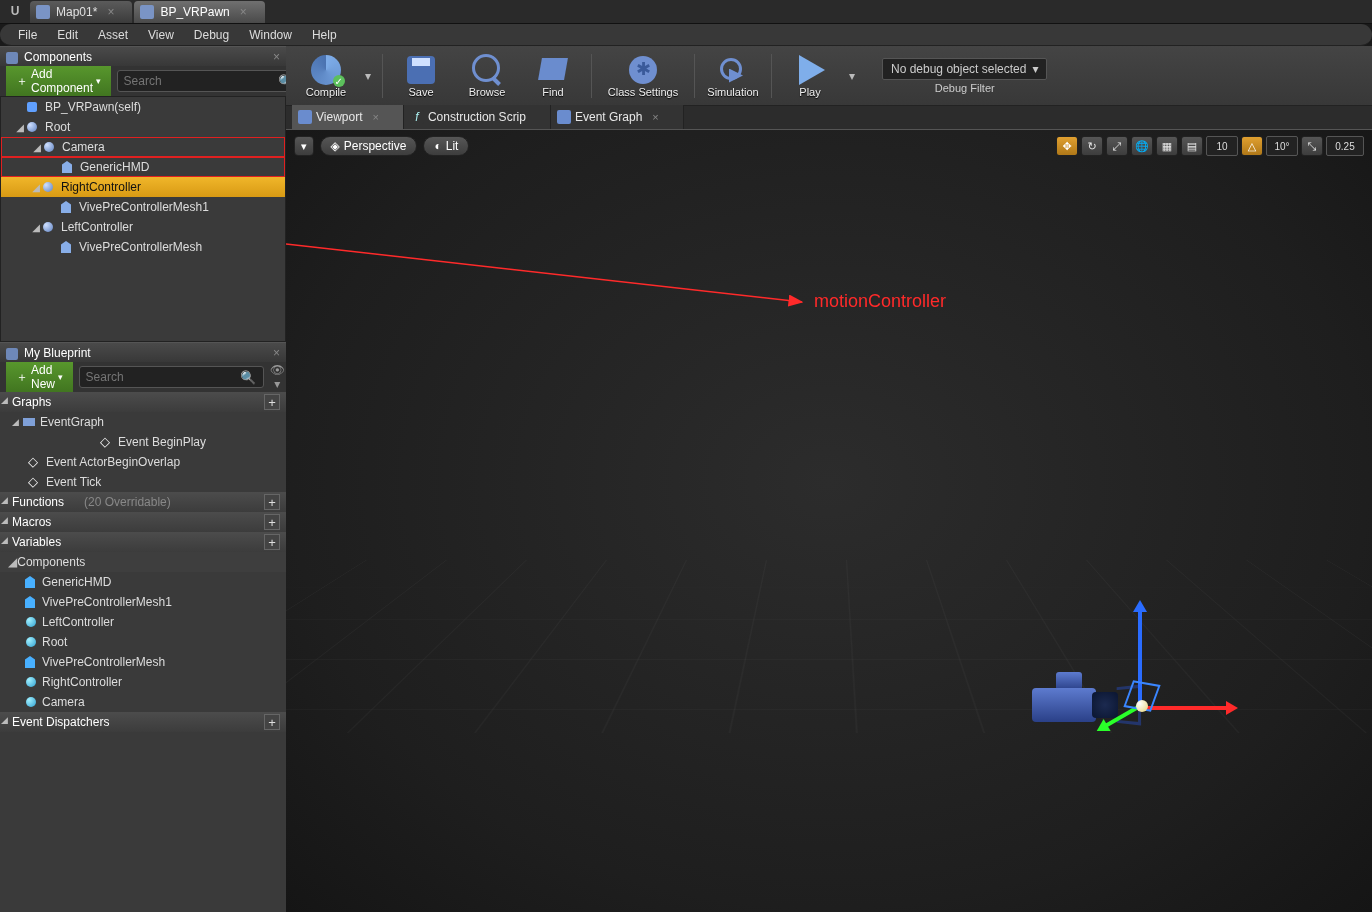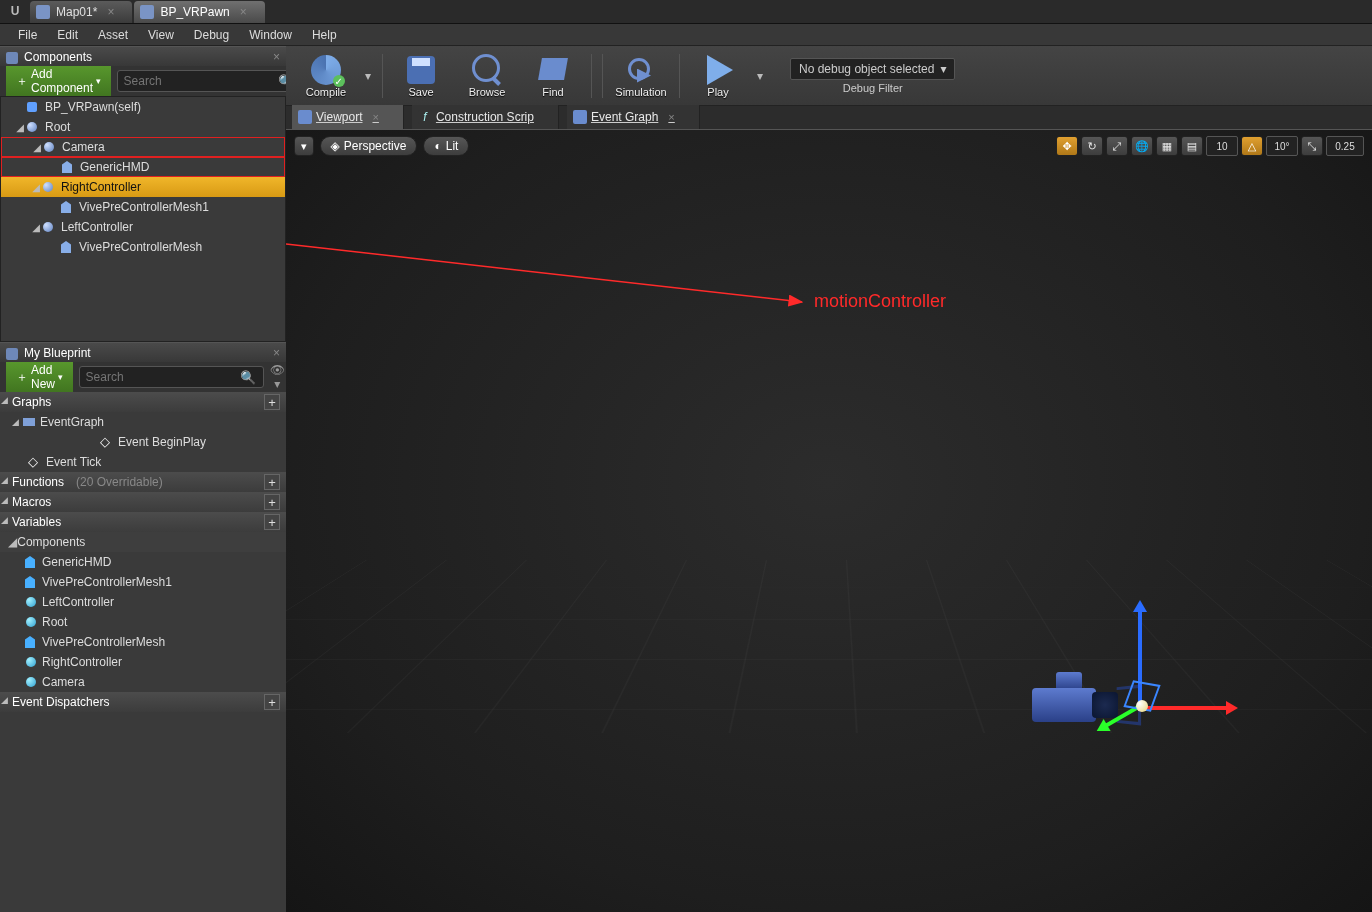--- a/index.html
+++ b/index.html
@@ -7,21 +7,21 @@
 
 
 .titlebar { height: 24px; background: #2a2a2a; display: flex; align-items: flex-end; border-bottom: 1px solid #111; }
 .ue-logo { width: 30px; height: 24px; display: flex; align-items: center; justify-content: center; font-weight: bold; color: #bbb; }
 .title-tab { height: 22px; padding: 0 18px 0 26px; display: flex; align-items: center; background: linear-gradient(#5b5b5b,#3b3b3b); border-top-left-radius: 4px; border-top-right-radius: 4px; margin-right: 2px; color: #e0e0e0; position: relative; cursor: default; }
 .title-tab.active { background: linear-gradient(#707070,#4a4a4a); color: #fff; }
 .title-tab .close { margin-left: 10px; color: #888; font-size: 12px; }
 .tab-ic { position: absolute; left: 6px; top: 4px; width: 14px; height: 14px; background: #7a94c5; border-radius: 2px; }
 
 
-.menubar { height: 22px; background: #383838; display: flex; align-items: center; padding-left: 8px; border-bottom: 1px solid #222; }
+.menubar { height: 22px; background: #383838; display: flex; align-items: center; padding-left: 8px; border-bottom: 1px solid #222; border-radius: 11px; }
 .menubar span { padding: 0 10px; color: #ddd; cursor: default; }
 
 
 .main { display: flex; height: calc(912px - 46px); }
 .leftcol { width: 286px; display: flex; flex-direction: column; background: #3a3a3a; }
 .rightcol { flex: 1; display: flex; flex-direction: column; background: #2c2c2c; position: relative; }
 
 
 .panel-tab { height: 20px; display: flex; align-items: center; padding-left: 6px; background: linear-gradient(#4a4a4a,#383838); border-top: 1px solid #555; color: #fff; position: relative; }
 .panel-tab .pt-label { padding-left: 18px; position: relative; }
@@ -46,21 +46,21 @@
 .redbox { border: 1px solid #e02020; }
 .ind-1 { padding-left: 14px; } .ind-2 { padding-left: 30px; } .ind-3 { padding-left: 48px; }
 
 .components-panel { display: flex; flex-direction: column; height: 296px; }
 .components-tree-wrap { flex: 1; overflow: hidden; border: 1px solid #222; background: #3a3a3a; }
 
 
 .mybp { flex: 1; display: flex; flex-direction: column; }
 .section-hdr { background: linear-gradient(#4c4c4c,#3c3c3c); height: 20px; display: flex; align-items: center; padding-left: 12px; position: relative; color: #fff; font-weight: 500; }
 .section-hdr::before { content: "◢"; position: absolute; left: 1px; top: 3px; font-size: 9px; color: #bbb; transform: rotate(0deg); }
-.section-hdr .hint { color: #888; font-weight: normal; margin-left: 12px; }
+.section-hdr .hint { color: #888; font-weight: normal; margin-left: 20px; }
 .section-hdr .plus { position: absolute; right: 6px; top: 2px; width: 16px; height: 16px; background: #444; border: 1px solid #666; display: flex; align-items: center; justify-content: center; font-size: 13px; color: #ddd; cursor: pointer; }
 .bp-row { height: 20px; display: flex; align-items: center; padding-left: 18px; color: #ddd; }
 .bp-row .ic2 { width: 14px; height: 14px; display: inline-block; margin-right: 4px; position: relative; }
 .ic-graph::before { content:""; position:absolute; left:1px; top:3px; width:12px; height:8px; background:#7fa0d8; }
 .ic-evt::before { content:"◇"; color:#fff; position:absolute; left:0; top:-1px; font-size:13px; }
 .ic-func::before { content:""; position:absolute; left:1px; top:1px; width:10px; height:12px; background:#a8bde0; border-radius:1px; }
 .ic-var-mesh::before { content:""; position:absolute; left:1px; top:1px; width:10px; height:12px; background:#48b0ff; clip-path: polygon(50% 0,100% 30%,100% 100%,0 100%,0 30%);}
 .ic-var-sc::before { content:""; position:absolute; left:2px; top:2px; width:10px; height:10px; background: radial-gradient(circle at 30% 30%, #a0f0ff, #30a0d0); border-radius:50%;}
 
 
@@ -85,21 +85,21 @@
 .g-browse::after { content: ""; position: absolute; right: -4px; bottom: -4px; width: 10px; height: 4px; background: #6f8fd0; transform: rotate(45deg); }
 .g-find { width: 26px; height: 22px; background: #6a8cce; position: absolute; left: 4px; top: 4px; transform: skewX(-10deg); }
 .g-settings { width: 28px; height: 28px; background: #6f8fd0; border-radius: 50%; position: absolute; left: 3px; top: 2px; }
 .g-settings::after { content: "✱"; color: #3a5a9a; position: absolute; left: 7px; top: 2px; font-size: 18px; }
 .g-defaults { width: 24px; height: 28px; background: #6f8fd0; position: absolute; left: 5px; top: 2px; border-radius: 2px; }
 .g-sim { width: 22px; height: 22px; border: 3px solid #6f8fd0; border-radius: 50%; position: absolute; left: 4px; top: 4px; }
 .g-sim::after { content: ""; position: absolute; right: -4px; bottom: -6px; width: 14px; height: 14px; background: #6f8fd0; clip-path: polygon(0 0,100% 50%,0 100%); }
 .g-play { width: 0; height: 0; border-left: 26px solid #7faeea; border-top: 15px solid transparent; border-bottom: 15px solid transparent; position: absolute; left: 6px; top: 1px; }
 
 
-.editor-tabs { height: 24px; background: #2c2c2c; display: flex; align-items: flex-end; padding-left: 6px; gap: 8px; border-bottom: 1px solid #555; text-decoration: underline; }
+.editor-tabs { height: 24px; background: #2c2c2c; display: flex; align-items: flex-end; padding-left: 6px; gap: 0; border-bottom: 1px solid #555; }
 .etab { height: 24px; padding: 0 24px 0 24px; display: flex; align-items: center; background: #333; border-right: 1px solid #222; position: relative; color: #e8e8e8; cursor: default; }
 .etab.active { background: #555; }
 .etab .eic { position: absolute; left: 6px; top: 5px; width: 14px; height: 14px; background: #6a8cce; border-radius: 2px; }
 .etab .close { margin-left: 10px; color: #888; font-size: 11px; }
 
 
 .viewport { flex: 1; position: relative; background: radial-gradient(ellipse at 50% 45%, #2c2c2c 0%, #1e1e1e 70%, #151515 100%); overflow: hidden; }
 .vp-toolbar { position: absolute; top: 6px; left: 8px; display: flex; gap: 6px; align-items: center; }
 .vp-btn { background: linear-gradient(#565656,#3d3d3d); border: 1px solid #222; border-radius: 10px; height: 20px; padding: 0 10px; display: flex; align-items: center; color: #fff; font-size: 11px; gap: 4px; cursor: pointer; }
 .vp-btn.small { padding: 0 6px; border-radius: 4px; }
@@ -251,20 +251,24 @@
             <span style="color:#bbb;font-size:9px;width:10px;display:inline-block">◢</span>
             <span class="ic2 ic-graph"></span>
             <span>EventGraph</span>
           </div>
           <div class="bp-row" style="padding-left: 20px; justify-content: center;">
             <span class="ic2 ic-evt"></span>
             <span>Event BeginPlay</span>
           </div>
           <div class="bp-row" style="padding-left: 28px;">
             <span class="ic2 ic-evt"></span>
+            <span>Event ActorBeginOverlap</span>
+          </div>
+          <div class="bp-row" style="padding-left: 28px;">
+            <span class="ic2 ic-evt"></span>
             <span>Event Tick</span>
           </div>
         </div>
 
       <div class="section-hdr">
         <span>Functions</span>
         <span class="hint">(20 Overridable)</span>
         <span class="plus">+</span>
       </div>
 
@@ -342,20 +346,26 @@
           </div>
         <div class="tlabel">Browse</div>
       </div>
       <div class="tbtn">
         <div class="ticon">
             <div class="g-find"></div>
           </div>
         <div class="tlabel">Find</div>
       </div>
       <div class="tbar-sep"></div>
+      <div class="tbtn wide">
+        <div class="ticon">
+            <div class="g-settings"></div>
+          </div>
+        <div class="tlabel">Class Settings</div>
+      </div>
       <div class="tbar-sep"></div>
       <div class="tbtn">
         <div class="ticon">
             <div class="g-sim"></div>
           </div>
         <div class="tlabel">Simulation</div>
       </div>
       <div class="tbar-sep"></div>
       <div class="tbtn">
         <div class="ticon">

